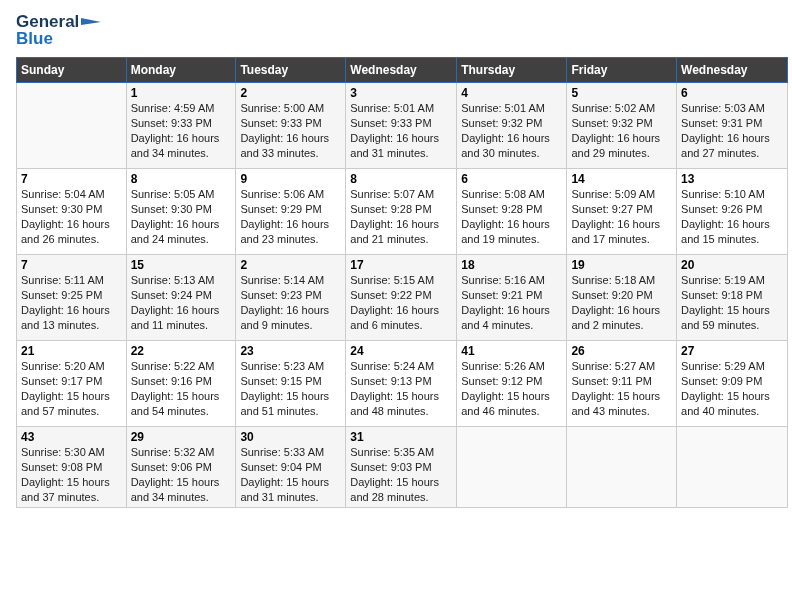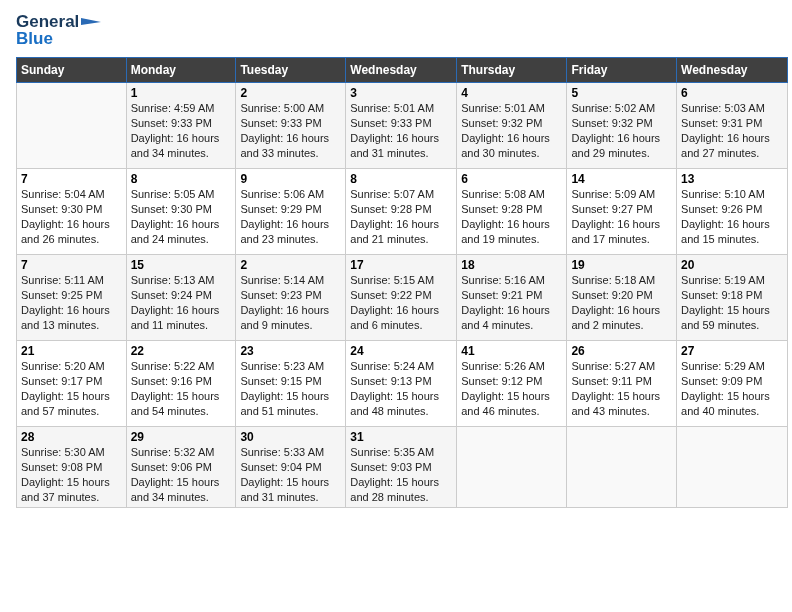--- a/index.html
+++ b/index.html
@@ -231,21 +231,21 @@
             <span class="day-num">26</span>
             <div class="day-info">Sunrise: 5:27 AM<br>Sunset: 9:11 PM<br>Daylight: 15 hours<br>and 43 minutes.</div>
           </td>
           <td>
             <span class="day-num">27</span>
             <div class="day-info">Sunrise: 5:29 AM<br>Sunset: 9:09 PM<br>Daylight: 15 hours<br>and 40 minutes.</div>
           </td>
         </tr>
         <tr class="row-shade">
           <td>
-            <span class="day-num">28</span>
+            <span class="day-num">43</span>
             <div class="day-info">Sunrise: 5:30 AM<br>Sunset: 9:08 PM<br>Daylight: 15 hours<br>and 37 minutes.</div>
           </td>
           <td>
             <span class="day-num">29</span>
             <div class="day-info">Sunrise: 5:32 AM<br>Sunset: 9:06 PM<br>Daylight: 15 hours<br>and 34 minutes.</div>
           </td>
           <td>
             <span class="day-num">30</span>
             <div class="day-info">Sunrise: 5:33 AM<br>Sunset: 9:04 PM<br>Daylight: 15 hours<br>and 31 minutes.</div>
           </td>

